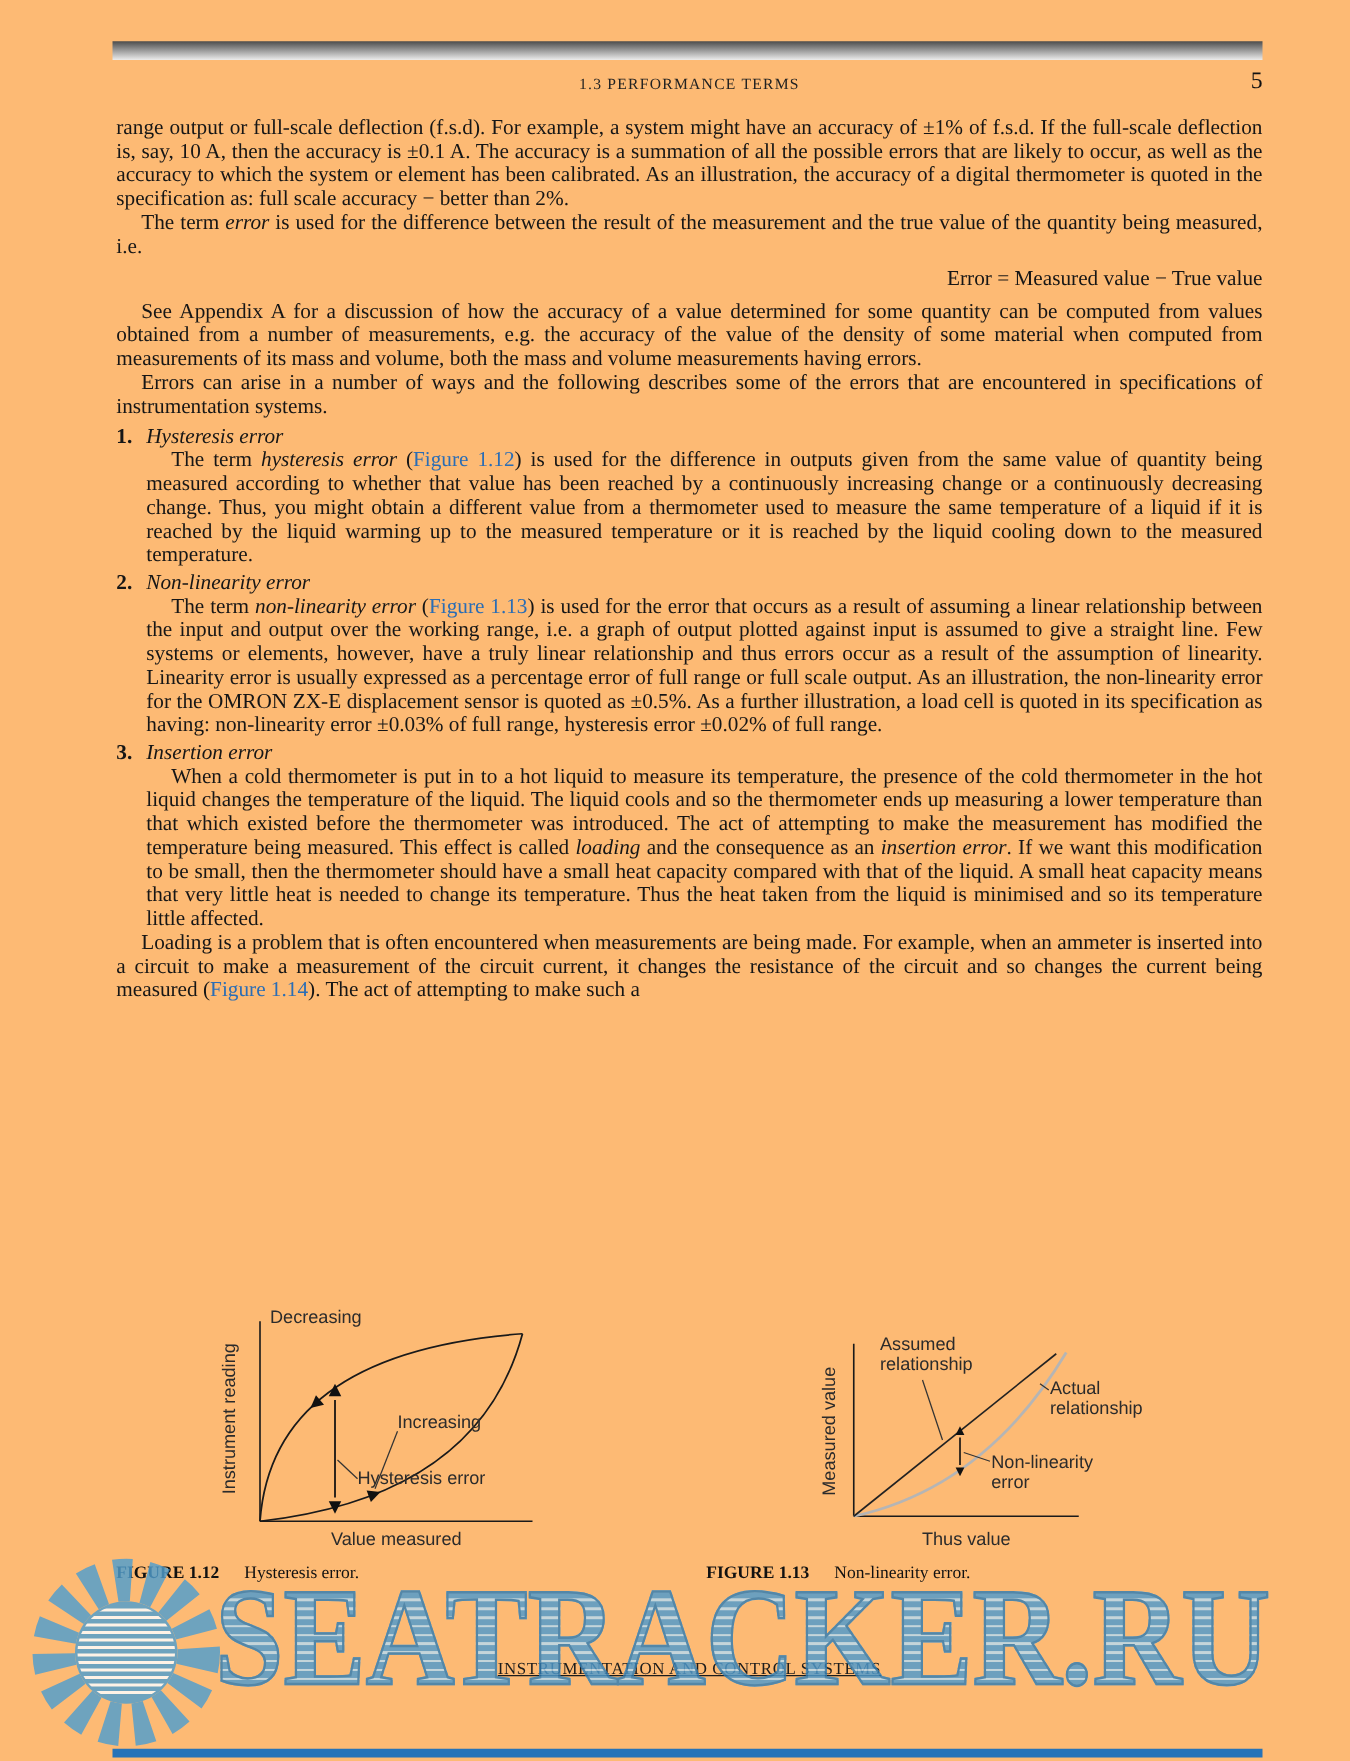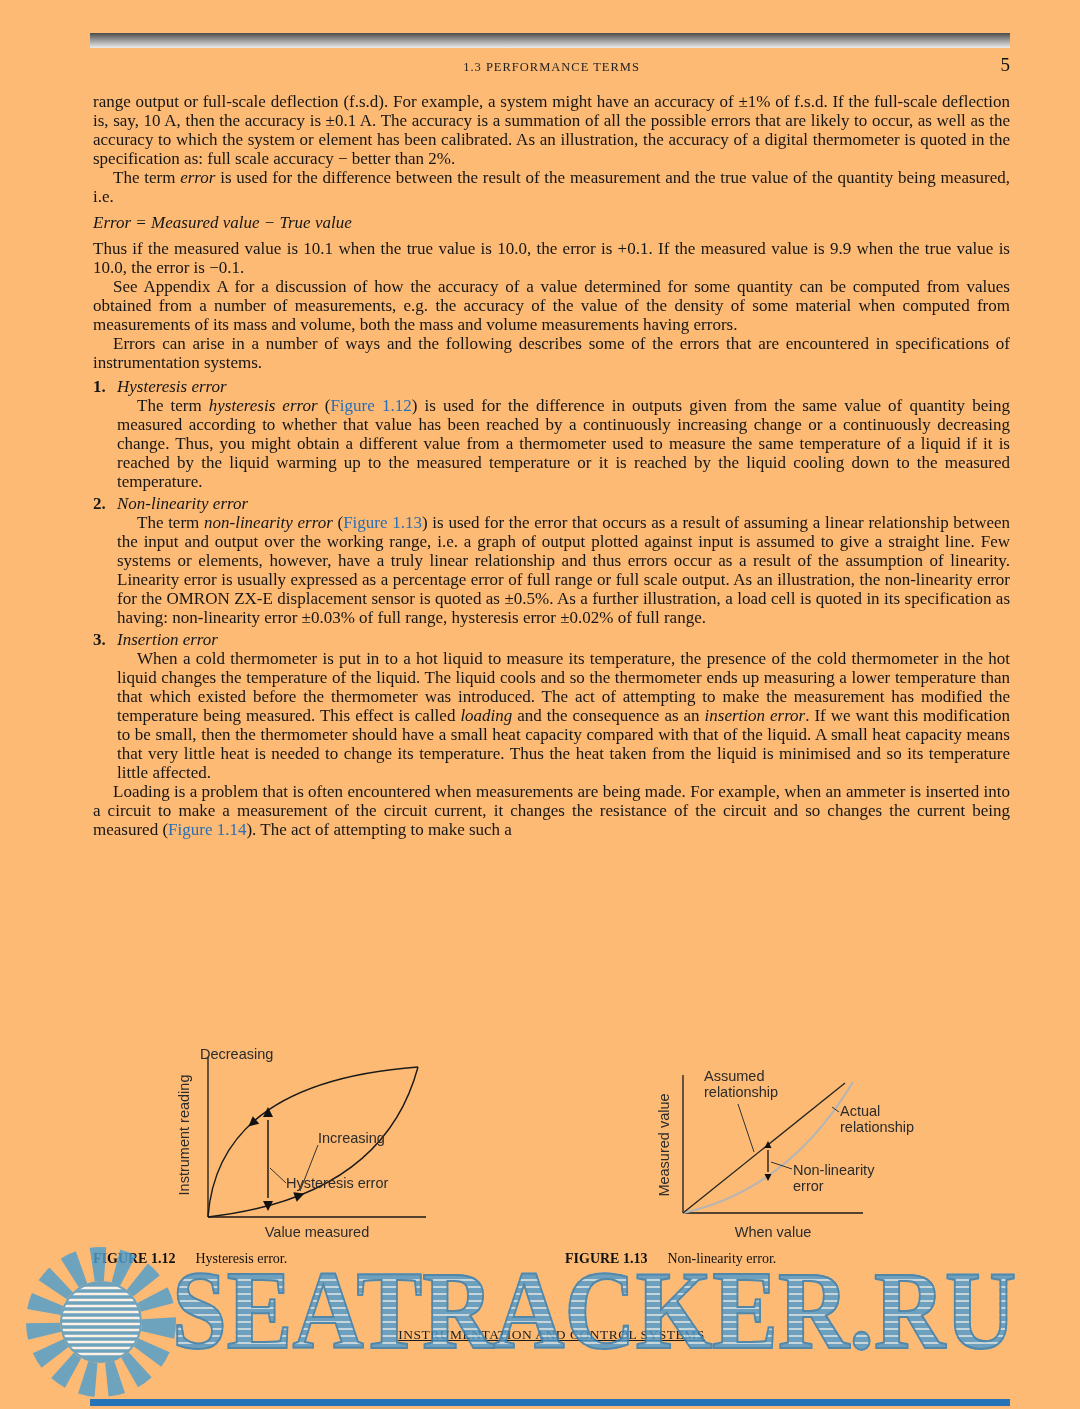--- a/index.html
+++ b/index.html
@@ -9,21 +9,21 @@
   .top-bar{position:absolute;left:90px;top:33px;width:920px;height:15px;
            background:linear-gradient(180deg,#4c4c4c 0%,#8d8d8d 40%,#ececec 100%);}
 
   .running-head{position:absolute;left:93px;top:60px;width:917px;height:22px;}
   .running-head .section{display:block;text-align:center;font-size:12.5px;letter-spacing:1px;color:#222;}
   .running-head .pageno{position:absolute;right:0;top:-6px;font-size:19px;color:#111;}
 
   .content{position:absolute;left:93px;top:92px;width:917px;font-size:17px;line-height:19px;}
   .content p{margin:0;text-align:justify;}
   .ind{text-indent:20px;}
-  .equation{text-align:left;margin:7px 0;font-style:italic;}
+  .equation{text-align:right;margin:7px 0;}
   em{font-style:italic;}
   .link{color:#2a6db5;cursor:pointer;}
 
   .list{margin-top:5px;}
   .list-item{position:relative;padding-left:24px;margin-top:3px;}
   .num{position:absolute;left:0;top:0;font-weight:bold;}
   .li-title{font-style:italic;}
   .p-last{margin-top:8px;}
 
   
@@ -68,21 +68,20 @@
 
   <div class="running-head">
     <span class="section">1.3 PERFORMANCE TERMS</span>
     <span class="pageno">5</span>
   </div>
 
   <div class="content">
     <p>range output or full-scale deflection (f.s.d). For example, a system might have an accuracy of ±1% of f.s.d. If the full-scale deflection is, say, 10 A, then the accuracy is ±0.1 A. The accuracy is a summation of all the possible errors that are likely to occur, as well as the accuracy to which the system or element has been calibrated. As an illustration, the accuracy of a digital thermometer is quoted in the specification as: full scale accuracy − better than 2%.</p>
     <p class="ind"><span>The term </span><em>error</em><span> is used for the difference between the result of the measurement and the true value of the quantity being measured, i.e.</span></p>
     <div class="equation">Error = Measured value − True value</div>
-    <p>Thus if the measured value is 10.1 when the true value is 10.0, the error is +0.1. If the measured value is 9.9 when the true value is 10.0, the error is −0.1.</p>
     <p class="ind">See Appendix A for a discussion of how the accuracy of a value determined for some quantity can be computed from values obtained from a number of measurements, e.g. the accuracy of the value of the density of some material when computed from measurements of its mass and volume, both the mass and volume measurements having errors.</p>
     <p class="ind">Errors can arise in a number of ways and the following describes some of the errors that are encountered in specifications of instrumentation systems.</p>
 
     <div class="list">
 
       <div class="list-item">
         <span class="num">1.</span>
         <div class="li-head"><em class="li-title">Hysteresis error</em></div>
         <p class="ind"><span>The term </span><em>hysteresis error</em><span> (</span><span class="link">Figure 1.12</span><span>) is used for the difference in outputs given from the same value of quantity being measured according to whether that value has been reached by a continuously increasing change or a continuously decreasing change. Thus, you might obtain a different value from a thermometer used to measure the same temperature of a liquid if it is reached by the liquid warming up to the measured temperature or it is reached by the liquid cooling down to the measured temperature.</span></p>
       </div>
@@ -111,21 +110,21 @@
       <path d="M40,175 Q50,40 250,25" fill="none" stroke="#1a1a1a" stroke-width="1.4"></path>
       <path d="M40,175 Q215,155 250,25" fill="none" stroke="#1a1a1a" stroke-width="1.4"></path>
       <path d="M0,-5 L10,0 L0,5 z" fill="#111" transform="translate(88,78) rotate(140)"></path>
       <path d="M0,-5 L10,0 L0,5 z" fill="#111" transform="translate(127,155) rotate(-20)"></path>
       <line x1="100" y1="78" x2="100" y2="156" stroke="#111" stroke-width="1.4"></line>
       <path d="M0,-5 L10,0 L0,5 z" fill="#111" transform="translate(100,75) rotate(-90)"></path>
       <path d="M0,-5 L10,0 L0,5 z" fill="#111" transform="translate(100,159) rotate(90)"></path>
       <line x1="150" y1="103" x2="132" y2="149" stroke="#333" stroke-width="1"></line>
       <line x1="118" y1="141" x2="102" y2="126" stroke="#333" stroke-width="1"></line>
     </svg>
-    <div class="flabel" style="left:32px;top:4px;text-align:center;">Decreasing</div>
+    <div class="flabel" style="left:48px;top:4px;text-align:center;">Decreasing</div>
     <div class="flabel" style="left:150px;top:88px;">Increasing</div>
     <div class="flabel" style="left:118px;top:133px;">Hysteresis error</div>
     <div class="ylabel" style="left:-54px;top:85px;width:140px;">Instrument reading</div>
     <div class="xlabel" style="left:40px;top:182px;width:218px;">Value measured</div>
   </div>
 
   <div class="figure fig13">
     <svg width="300" height="205" viewBox="0 0 300 205">
       <line x1="35" y1="25" x2="35" y2="163" stroke="#1a1a1a" stroke-width="1.3"></line>
       <line x1="35" y1="163" x2="215" y2="163" stroke="#1a1a1a" stroke-width="1.3"></line>
@@ -135,21 +134,21 @@
       <path d="M0,-3.5 L7,0 L0,3.5 z" fill="#111" transform="translate(120,98) rotate(-90)"></path>
       <path d="M0,-3.5 L7,0 L0,3.5 z" fill="#111" transform="translate(120,124) rotate(90)"></path>
       <line x1="90" y1="54" x2="106" y2="102" stroke="#333" stroke-width="1"></line>
       <line x1="191" y1="62" x2="184" y2="57" stroke="#333" stroke-width="1"></line>
       <line x1="144" y1="119" x2="123" y2="112" stroke="#333" stroke-width="1"></line>
     </svg>
     <div class="flabel wrap" style="left:56px;top:18px;width:88px;">Assumed relationship</div>
     <div class="flabel wrap" style="left:192px;top:53px;width:90px;">Actual relationship</div>
     <div class="flabel wrap" style="left:145px;top:112px;width:92px;">Non-linearity error</div>
     <div class="ylabel" style="left:-49px;top:87px;width:130px;">Measured value</div>
-    <div class="xlabel" style="left:35px;top:174px;width:180px;">When value</div>
+    <div class="xlabel" style="left:35px;top:174px;width:180px;">Thus value</div>
   </div>
 
   <div class="caption cap12">
     <span class="cap-label">FIGURE 1.12</span><span class="cap-text">Hysteresis error.</span>
   </div>
   <div class="caption cap13">
     <span class="cap-label">FIGURE 1.13</span><span class="cap-text">Non-linearity error.</span>
   </div>
 
   <div class="book-footer">INSTRUMENTATION AND CONTROL SYSTEMS</div>

